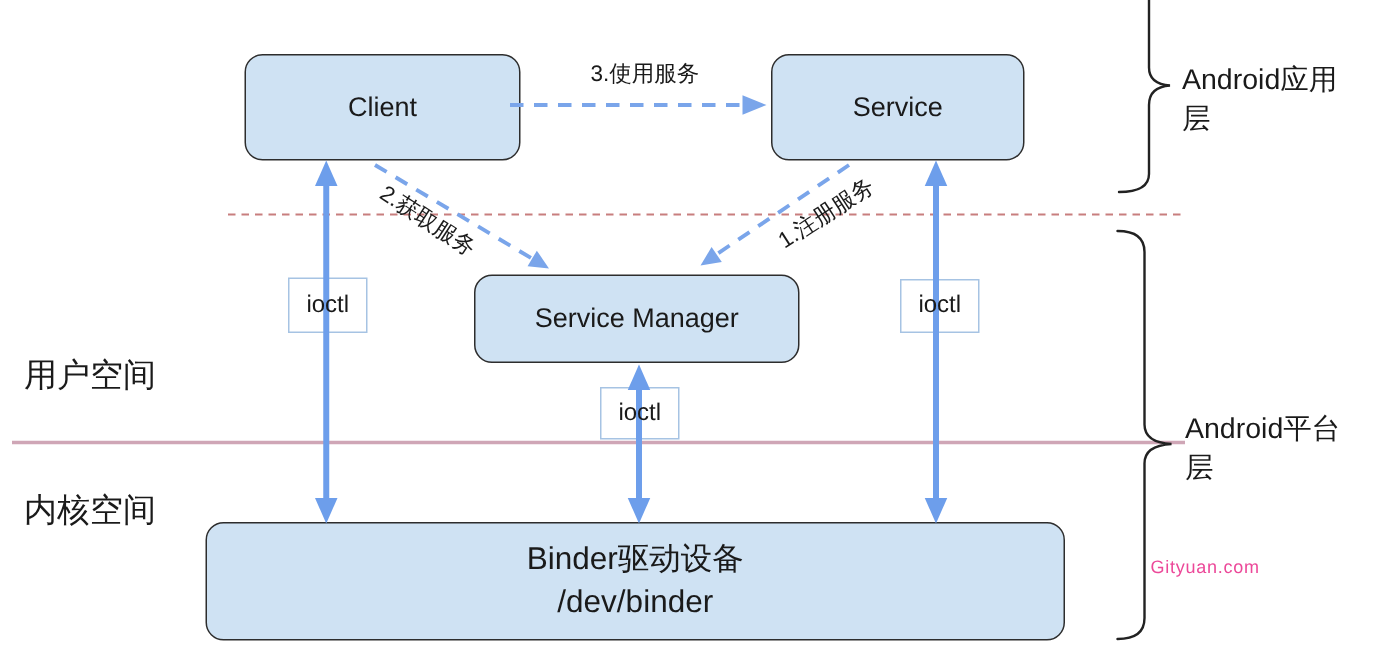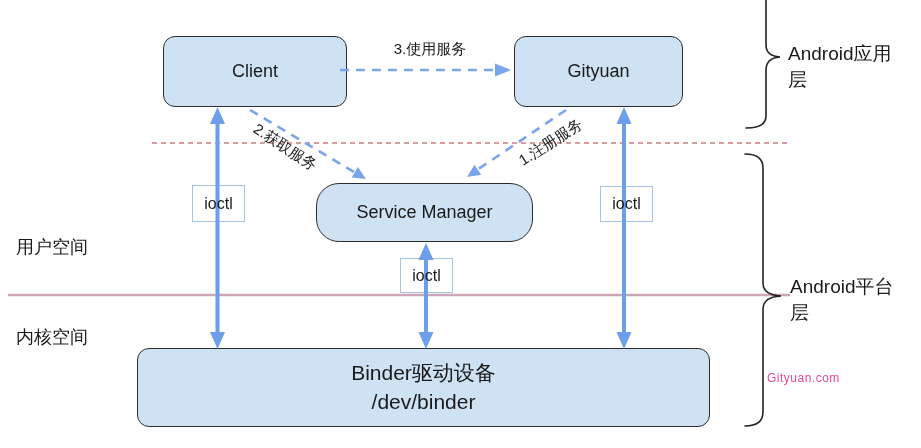--- a/index.html
+++ b/index.html
@@ -12,21 +12,21 @@
     display:flex;align-items:center;justify-content:center;flex-direction:column;
     font-size:18px;z-index:1;box-sizing:border-box;text-align:center;line-height:1.35;
   }
   .ioctl-box{
     position:absolute;background:#ffffff;border:1.3px solid #a6c3e3;z-index:2;box-sizing:border-box;
   }
   .ioctl-label{
     position:absolute;z-index:4;font-size:16px;display:flex;align-items:center;justify-content:center;
   }
   .layer-svg{position:absolute;left:0;top:0;z-index:3;pointer-events:none;}
-  .side-label{position:absolute;font-size:18px;z-index:4;line-height:1.15;}
+  .side-label{position:absolute;font-size:22px;z-index:4;line-height:1.15;}
   .brace-label{position:absolute;font-size:19px;z-index:4;line-height:26px;width:110px;}
   .edge-label{position:absolute;font-size:15px;z-index:4;text-align:center;}
   .watermark{position:absolute;font-size:12px;color:#ec4899;z-index:4;letter-spacing:0.5px;}
 </style>
 </head>
 <body>
 
 <div class="canvas">
 
   <svg class="layer-svg" width="921" height="448" viewBox="0 0 921 448">
@@ -70,24 +70,24 @@
 
     <path d="M766,0 L766,45 Q766,56 780,57 Q766,58 766,70 L766,116 Q766,128 746,128" stroke="#222222" stroke-width="1.6" fill="none" stroke-linecap="round"></path>
     <path d="M745,154 Q763,154 763,168 L763,283 Q763,295 781,296 Q763,297 763,309 L763,412 Q763,426 745,426" stroke="#222222" stroke-width="1.6" fill="none" stroke-linecap="round"></path>
   </svg>
 
   <div class="node" style="left:163px;top:36px;width:184px;height:71px;">
     <span>Client</span>
   </div>
 
   <div class="node" style="left:514px;top:36px;width:169px;height:71px;">
-    <span>Gityuan</span>
+    <span>Service</span>
   </div>
 
-  <div class="node" style="left:316px;top:183px;width:217px;height:59px;border-radius:23px;">
+  <div class="node" style="left:316px;top:183px;width:217px;height:59px;">
     <span>Service Manager</span>
   </div>
 
   <div class="node" style="left:137px;top:348px;width:573px;height:79px;font-size:21px;">
     <span>Binder驱动设备</span>
     <span>/dev/binder</span>
   </div>
 
   <div class="ioctl-box" style="left:192px;top:185px;width:53px;height:37px;"></div>
   <div class="ioctl-box" style="left:600px;top:186px;width:53px;height:36px;"></div>

